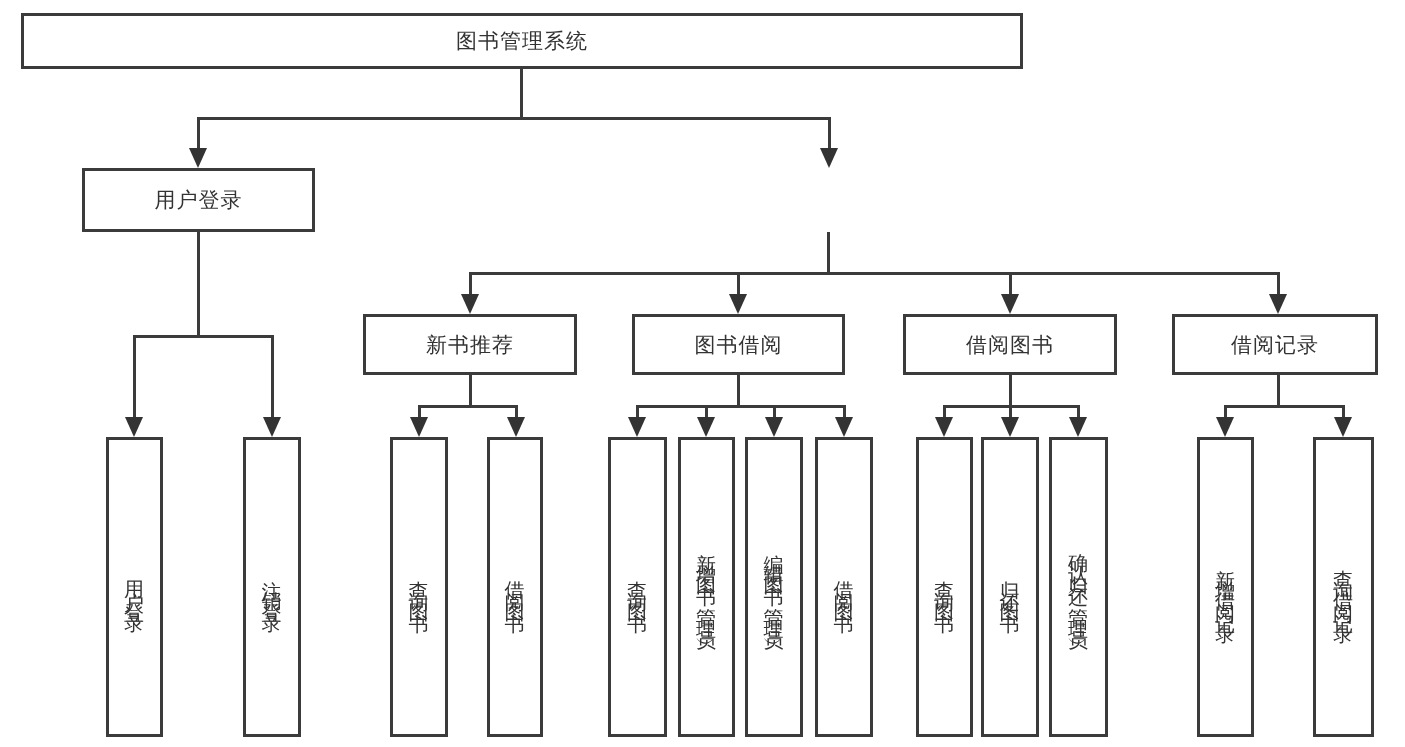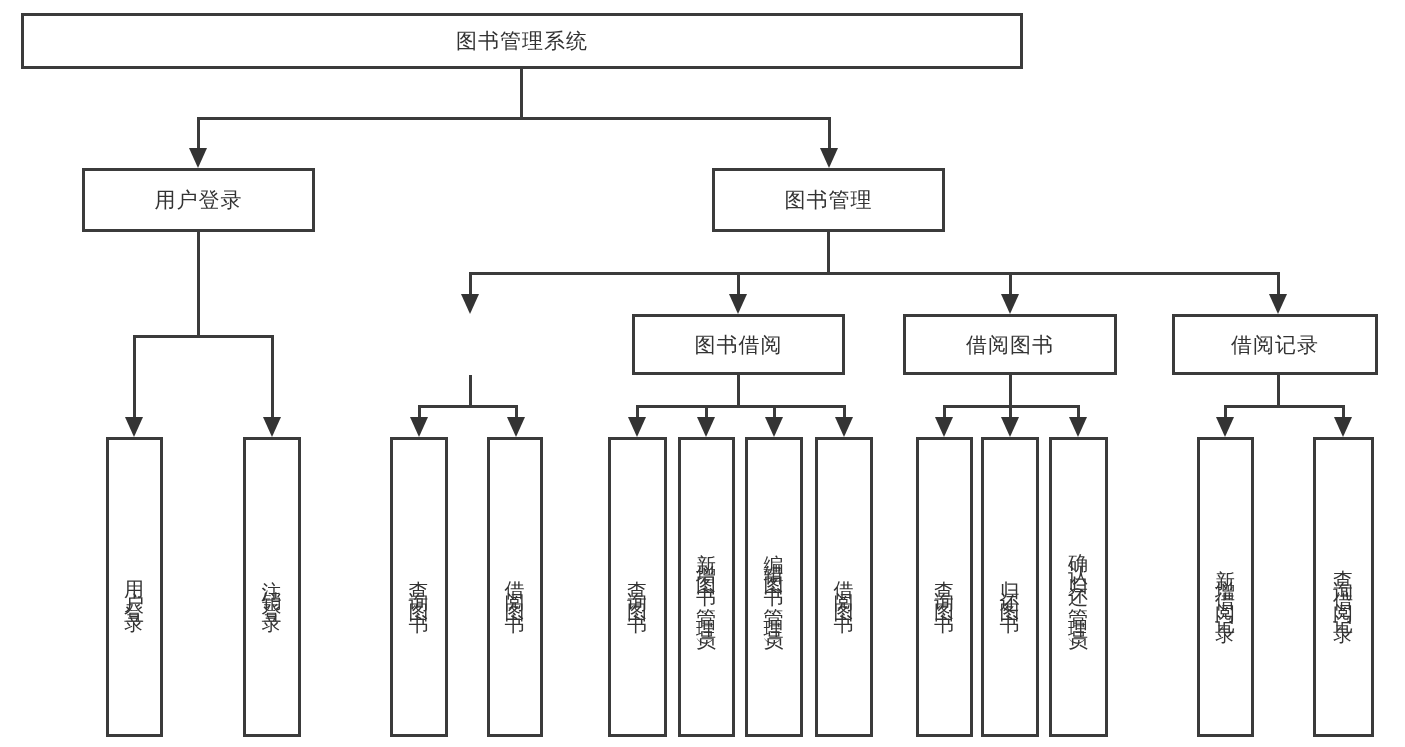--- a/index.html
+++ b/index.html
@@ -59,22 +59,22 @@
   }
 </style>
 </head>
 <body>
 
 <div class="canvas">
 
   <div class="node hnode" style="left:21px;top:13px;width:1002px;height:56px">图书管理系统</div>
 
   <div class="node hnode" style="left:82px;top:168px;width:233px;height:64px">用户登录</div>
-  <div class="node hnode" style="left:712px;top:168px;width:233px;height:64px">图书管理</div>
 
+  <div class="node hnode" style="left:363px;top:314px;width:214px;height:61px">新书推荐</div>
   <div class="node hnode" style="left:632px;top:314px;width:213px;height:61px">图书借阅</div>
   <div class="node hnode" style="left:903px;top:314px;width:214px;height:61px">借阅图书</div>
   <div class="node hnode" style="left:1172px;top:314px;width:206px;height:61px">借阅记录</div>
 
   <div class="node vnode" style="left:106px;top:437px;width:57px;height:300px">用户登录</div>
   <div class="node vnode" style="left:243px;top:437px;width:58px;height:300px">注销登录</div>
 
   <div class="node vnode" style="left:390px;top:437px;width:58px;height:300px">查询图书</div>
   <div class="node vnode" style="left:487px;top:437px;width:56px;height:300px">借阅图书</div>
 

